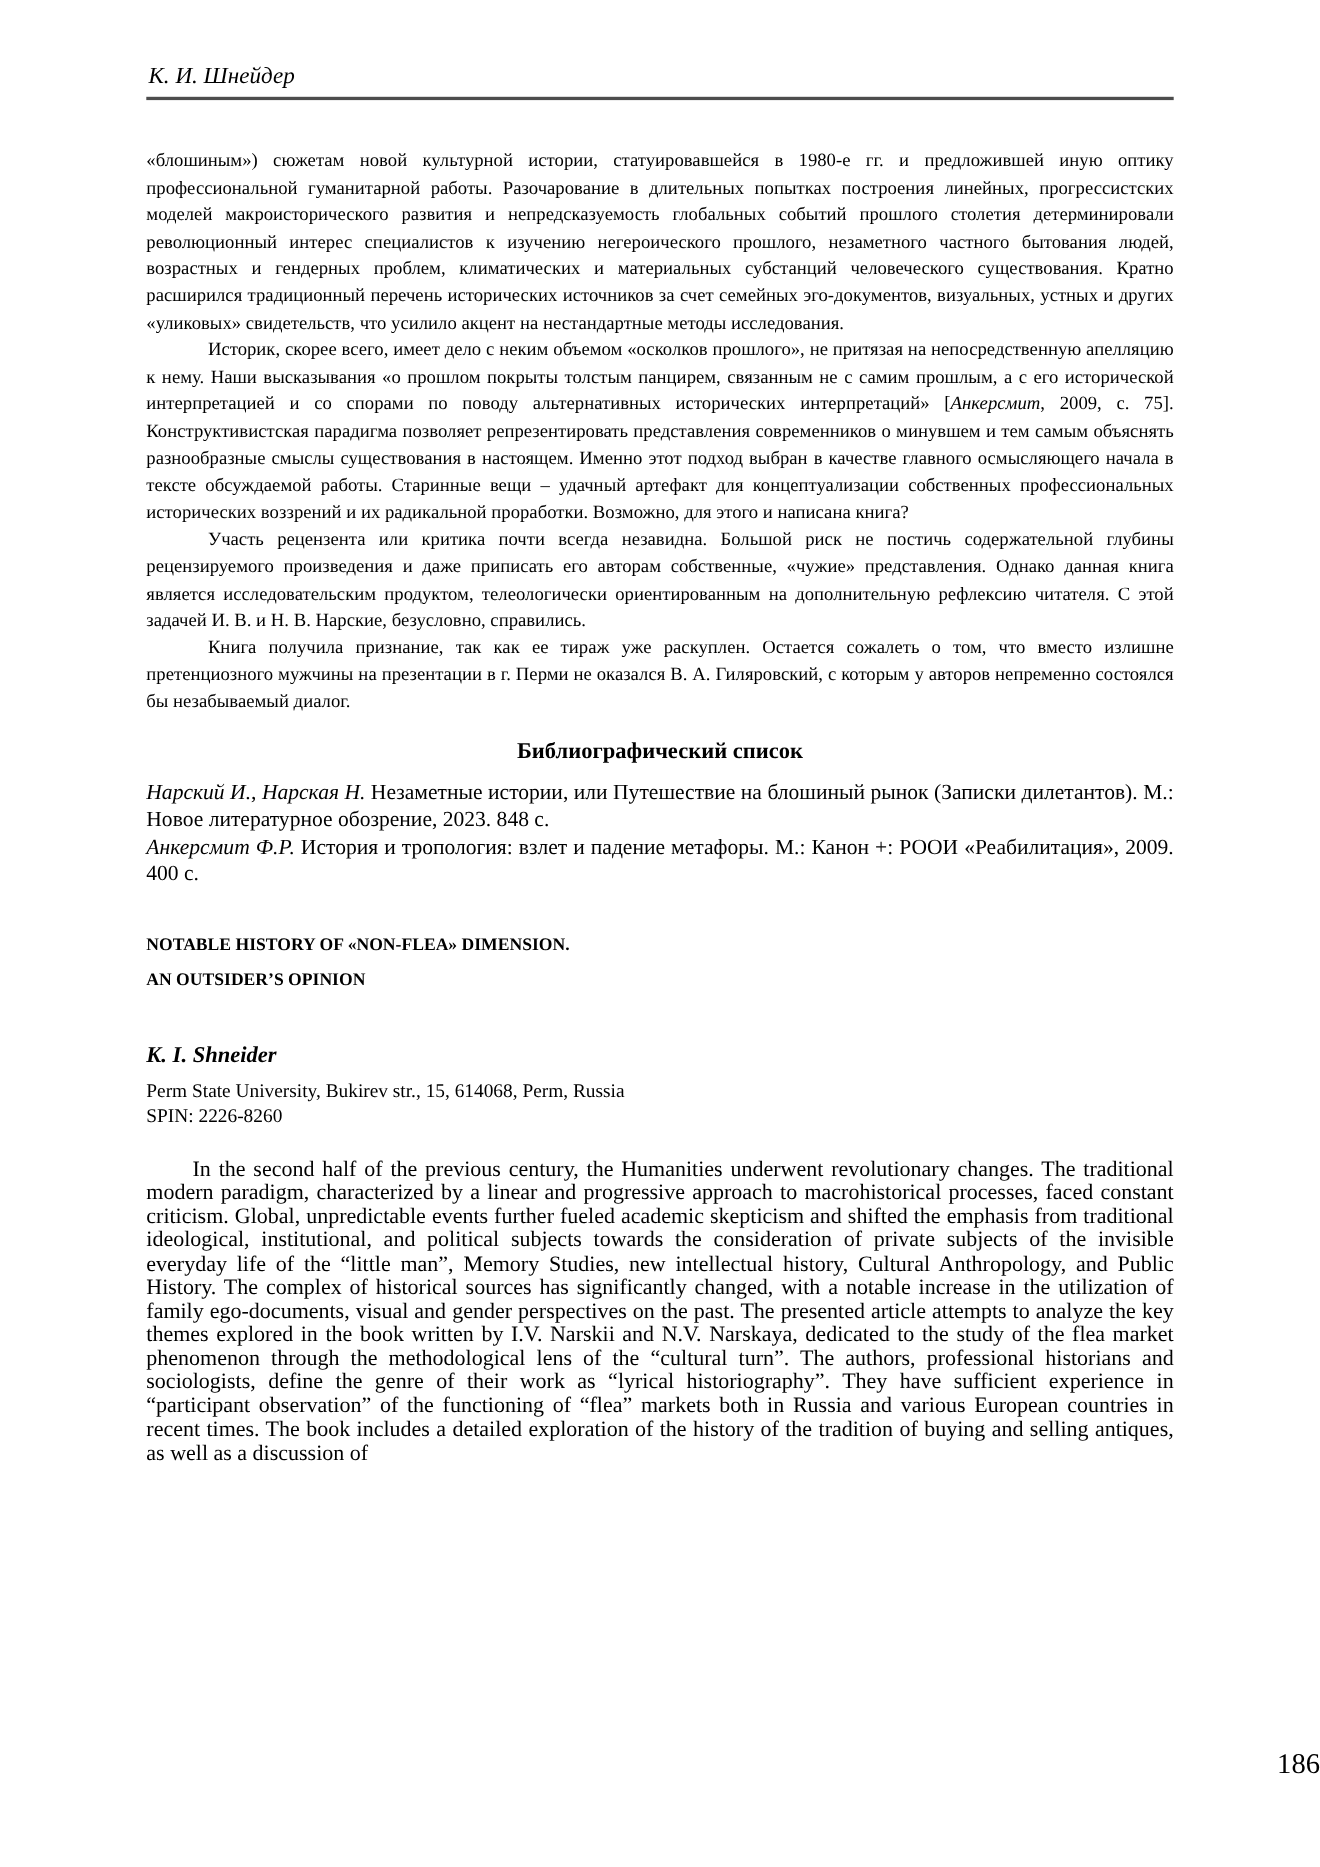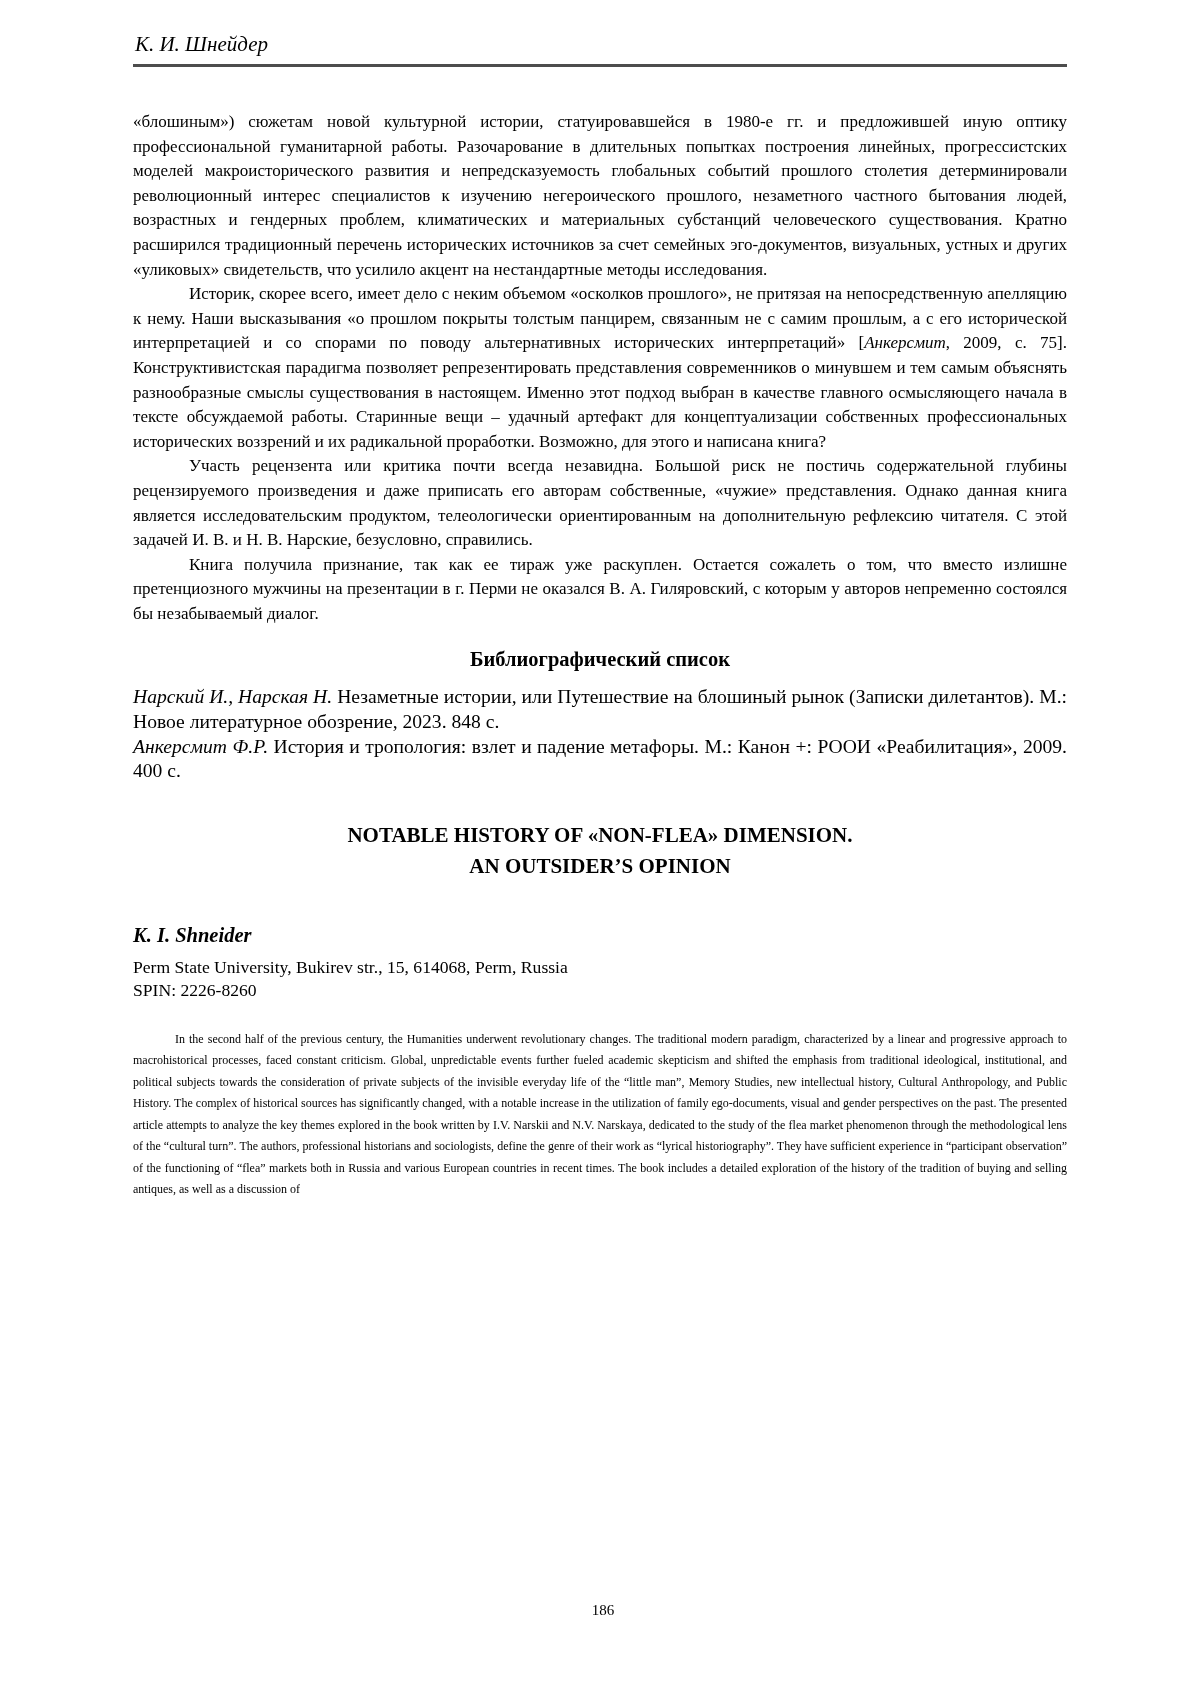--- a/index.html
+++ b/index.html
@@ -2,21 +2,21 @@
 <html lang="ru"><head>
 <meta charset="utf-8">
 <style>
   html, body { margin: 0; padding: 0; }
   body {
     width: 1200px; height: 1697px;
     background: #ffffff; color: #000000;
     font-family: "Liberation Serif", "DejaVu Serif", serif;
     position: relative; overflow: hidden;
   }
-  .sheet { padding: 32px 133px 0 133px; }
+  .sheet { padding: 56px 133px 0 133px; }
 
   .running-head {
     font-style: italic;
     font-size: 21px;
     margin: 0 0 7px 2px;
   }
   .head-rule {
     border: none;
     border-top: 3px solid #4d4d4d;
     margin: 0;
@@ -44,53 +44,52 @@
     text-align: justify;
   }
   .submission-note {
     text-align: center;
     font-style: italic;
     font-size: 19.6px;
     margin: 17px 0 0 0;
   }
 
   .title-en {
-    text-align: center;
     font-weight: bold;
-    font-size: 21px;
+    font-size: 16px;
     line-height: 31px;
     margin: 36px 0 0 0;
   }
   .author-en {
     font-weight: bold;
     font-style: italic;
     font-size: 20.5px;
     margin: 42px 0 0 0;
   }
   .affiliation {
     font-size: 17.6px;
     line-height: 23px;
     margin: 9px 0 0 0;
   }
   .affiliation div { margin: 0; }
 
   .abstract {
     margin: 27px 0 0 0;
-    font-size: 12px;
+    font-size: 20px;
     line-height: 21.5px;
     text-align: justify;
     text-indent: 42px;
   }
 
   .page-number {
     position: absolute;
     left: 6px; right: 0;
     bottom: 78px;
-    text-align: center;
-    font-size: 15px;
+    text-align: right;
+    font-size: 26px;
   }
 </style>
 </head>
 <body>
 
 <div class="sheet">
 
   <div class="running-head">К. И. Шнейдер</div>
   <hr class="head-rule">
 

